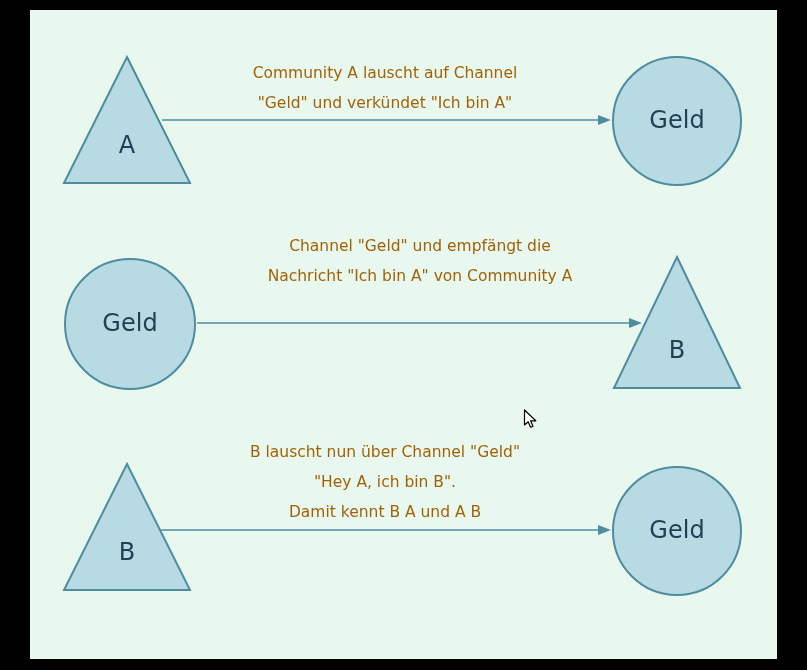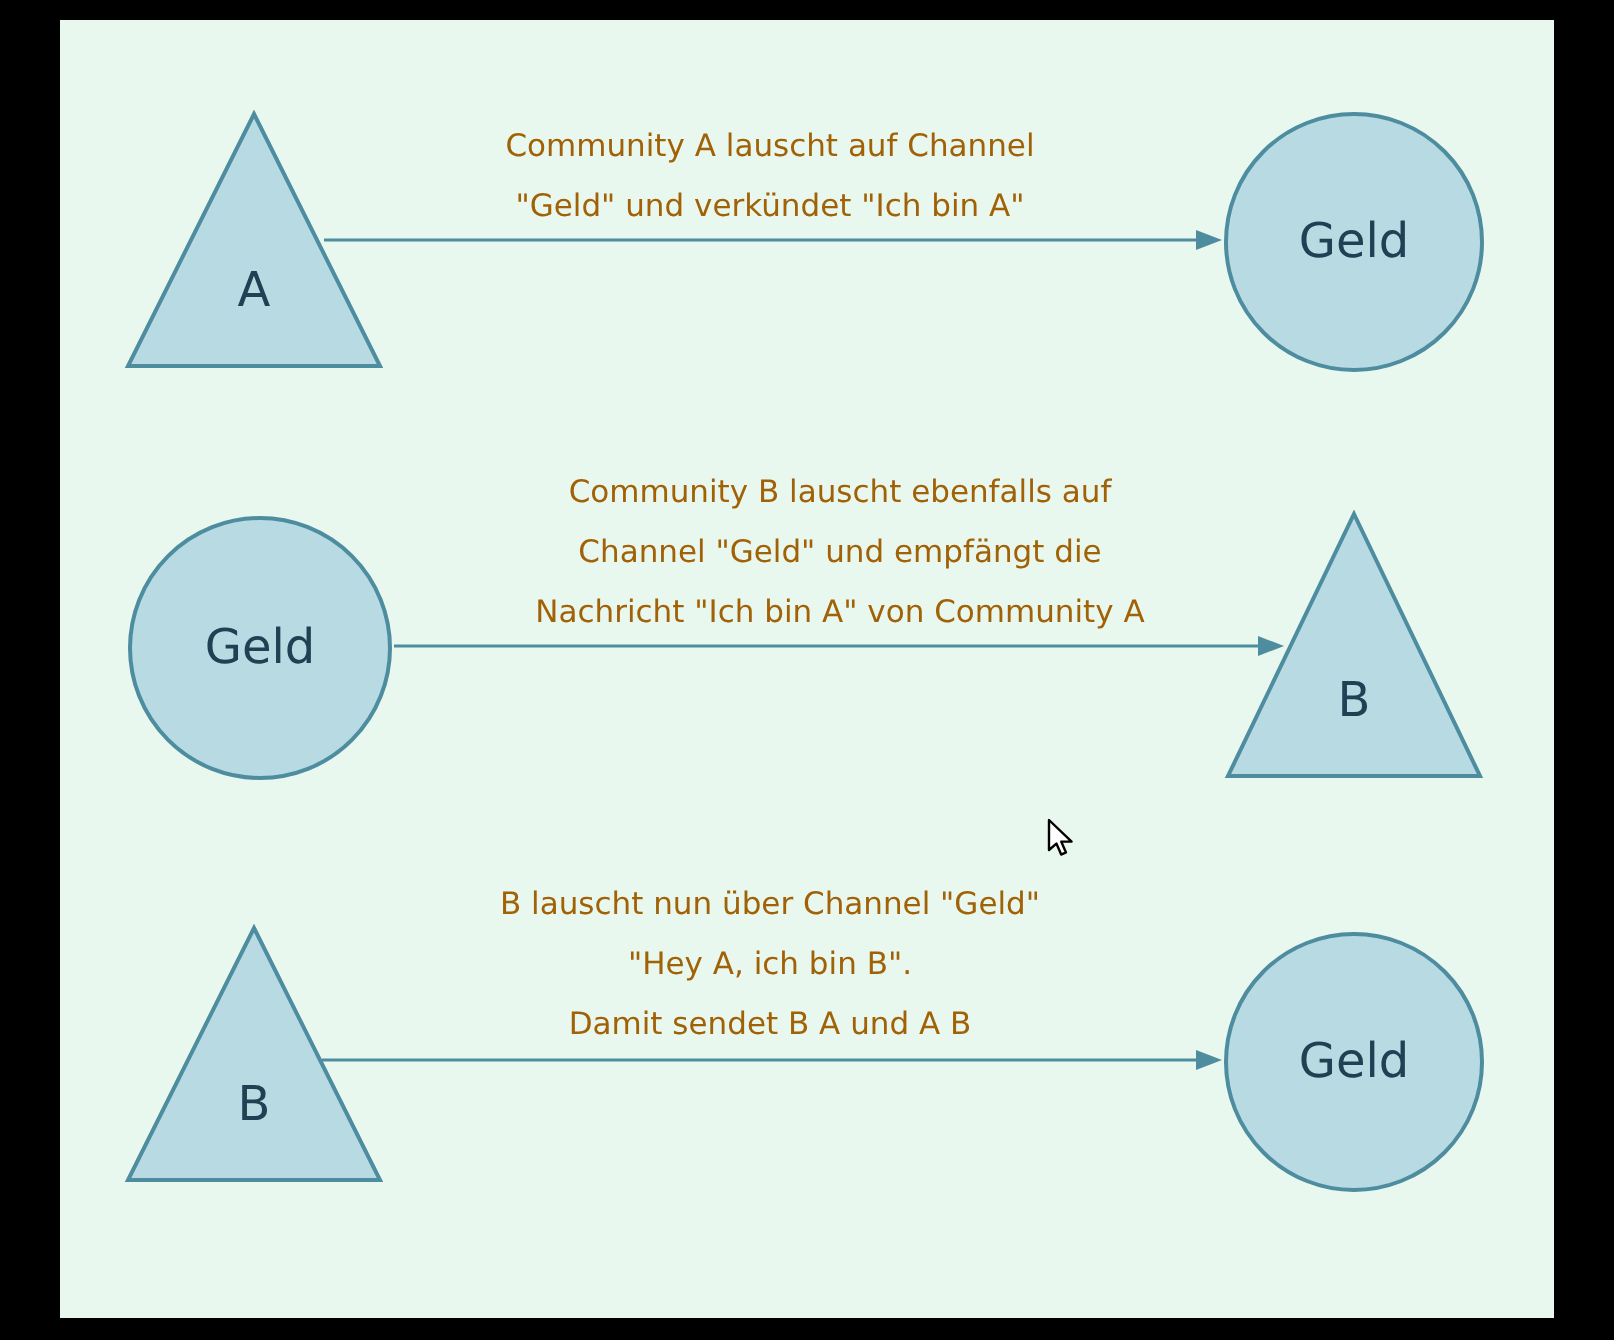--- a/index.html
+++ b/index.html
@@ -70,21 +70,20 @@
   </div>
 
   <div class="arrow" style="left:167px; top:306px; width:445px;">
     <svg width="445" height="14" viewBox="0 0 445 14">
       <line x1="0" y1="7" x2="432" y2="7" stroke="#4e8ca0" stroke-width="1.5"></line>
       <polygon points="432,2 445,7 432,12" fill="#4e8ca0"></polygon>
     </svg>
   </div>
 
   <div class="caption" style="left:170px; top:221px; width:440px;">
-    <div>Community B lauscht ebenfalls auf</div>
     <div>Channel "Geld" und empfängt die</div>
     <div>Nachricht "Ich bin A" von Community A</div>
   </div>
 
   <div class="node triangle" style="left:582px; top:245px; width:130px; height:135px;">
     <svg width="130" height="135" viewBox="0 0 130 135">
       <polygon points="65,2 128,133 2,133" fill="#b8dbe3" stroke="#4e8ca0" stroke-width="2"></polygon>
     </svg>
     <span class="shape-label">B</span>
   </div>
@@ -99,21 +98,21 @@
   <div class="arrow" style="left:131px; top:513px; width:450px;">
     <svg width="450" height="14" viewBox="0 0 450 14">
       <line x1="0" y1="7" x2="437" y2="7" stroke="#4e8ca0" stroke-width="1.5"></line>
       <polygon points="437,2 450,7 437,12" fill="#4e8ca0"></polygon>
     </svg>
   </div>
 
   <div class="caption" style="left:150px; top:427px; width:410px;">
     <div>B lauscht nun über Channel "Geld"</div>
     <div>"Hey A, ich bin B".</div>
-    <div>Damit sendet B A und A B</div>
+    <div>Damit kennt B A und A B</div>
   </div>
 
   <div class="node circle" style="left:581px; top:455px; width:132px; height:132px;">
     <svg width="132" height="132" viewBox="0 0 132 132">
       <circle cx="66" cy="66" r="64" fill="#b8dbe3" stroke="#4e8ca0" stroke-width="2"></circle>
     </svg>
     <span class="shape-label">Geld</span>
   </div>
 
   <div class="cursor" style="left:493px; top:399px;">

